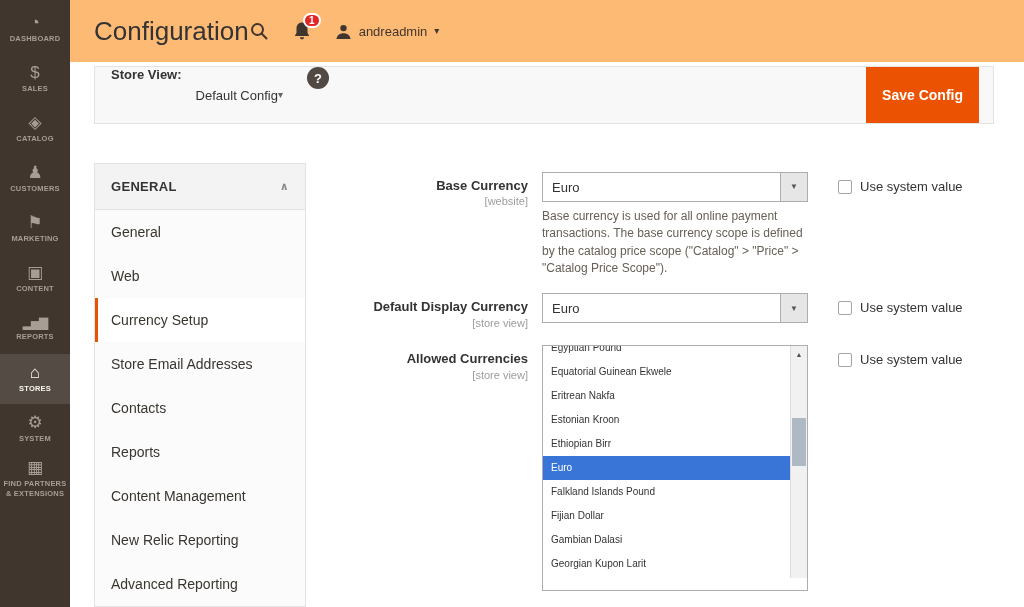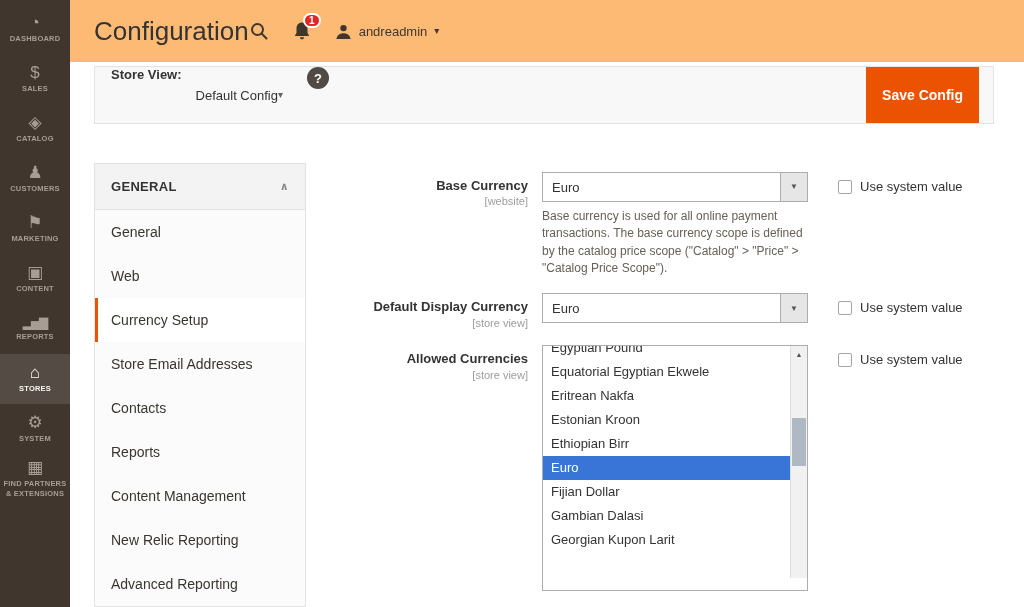--- a/index.html
+++ b/index.html
@@ -80,21 +80,21 @@
 
   .select { display:flex; align-items:stretch; width:266px; height:30px; border:1px solid #adadad; background:#fff; cursor:pointer; }
   .select .val { flex:1; font-size:13px; color:#333; padding:7px 9px; white-space:nowrap; overflow:hidden; }
   .select .cap { width:27px; border-left:1px solid #adadad; background:#e6e6e6;
     display:flex; align-items:center; justify-content:center; }
   .select .cap i { font-style:normal; font-size:8px; color:#555; }
   .note { font-size:12px; color:#676056; line-height:1.45; margin:6px 0 0; }
 
   .multiselect { position:relative; width:266px; height:246px; border:1px solid #adadad; background:#fff; overflow:hidden; }
   .opts { list-style:none; margin:-10px 0 0; padding:0; width:248px; }
-  .opt { font-size:13px; color:#333; padding:5px 8px; height:24px; line-height:14px;
+  .opt { font-size:10px; color:#333; padding:5px 8px; height:24px; line-height:14px;
     white-space:nowrap; overflow:hidden; cursor:pointer; }
   .opt.selected { background:#3875d7; color:#fff; }
 
   .sb { position:absolute; top:0; right:0; bottom:12px; width:17px; background:#f1f1f1; border-left:1px solid #dcdcdc; }
   .sb-btn { position:absolute; left:0; right:0; height:16px; display:flex; align-items:center;
     justify-content:center; background:#f1f1f1; cursor:pointer; }
   .sb-btn span { font-size:7px; color:#505050; line-height:1; }
   .sb-btn.up { top:0; }
   .sb-thumb { position:absolute; left:1px; right:1px; top:72px; height:48px; background:#aeb9c3; cursor:pointer; }
 </style>
@@ -252,25 +252,26 @@
 
           <div class="field-row">
             <div class="label-col">
               <label class="f-label">Allowed Currencies</label>
               <div class="f-scope">[store view]</div>
             </div>
             <div class="input-col">
               <div class="multiselect">
                 <ul class="opts">
                   <li class="opt">Egyptian Pound</li>
-                  <li class="opt">Equatorial Egyptian Ekwele</li>
+                  <li class="opt">Equatorial Guinean Ekwele</li>
                   <li class="opt">Eritrean Nakfa</li>
                   <li class="opt">Estonian Kroon</li>
                   <li class="opt">Ethiopian Birr</li>
                   <li class="opt selected">Euro</li>
+                  <li class="opt">Falkland Islands Pound</li>
                   <li class="opt">Fijian Dollar</li>
                   <li class="opt">Gambian Dalasi</li>
                   <li class="opt">Georgian Kupon Larit</li>
 
                 </ul>
                 <div class="sb">
                   <div class="sb-btn up">
                       <span>▲</span>
                     </div>
                   <div class="sb-thumb"></div>

